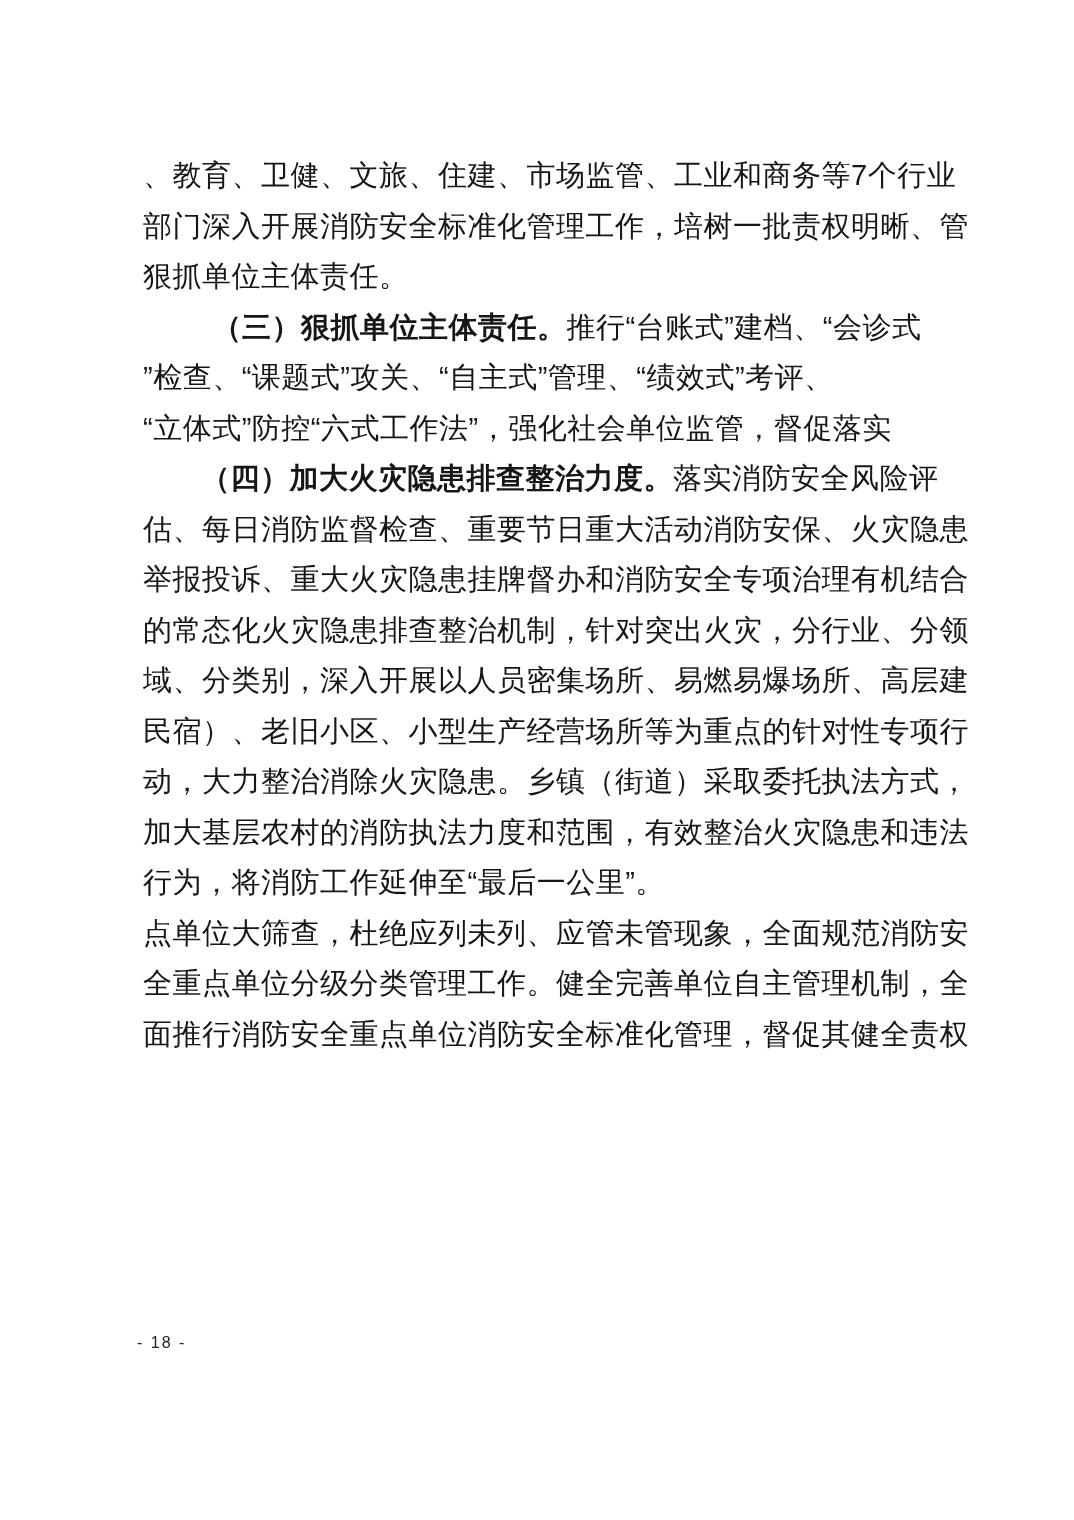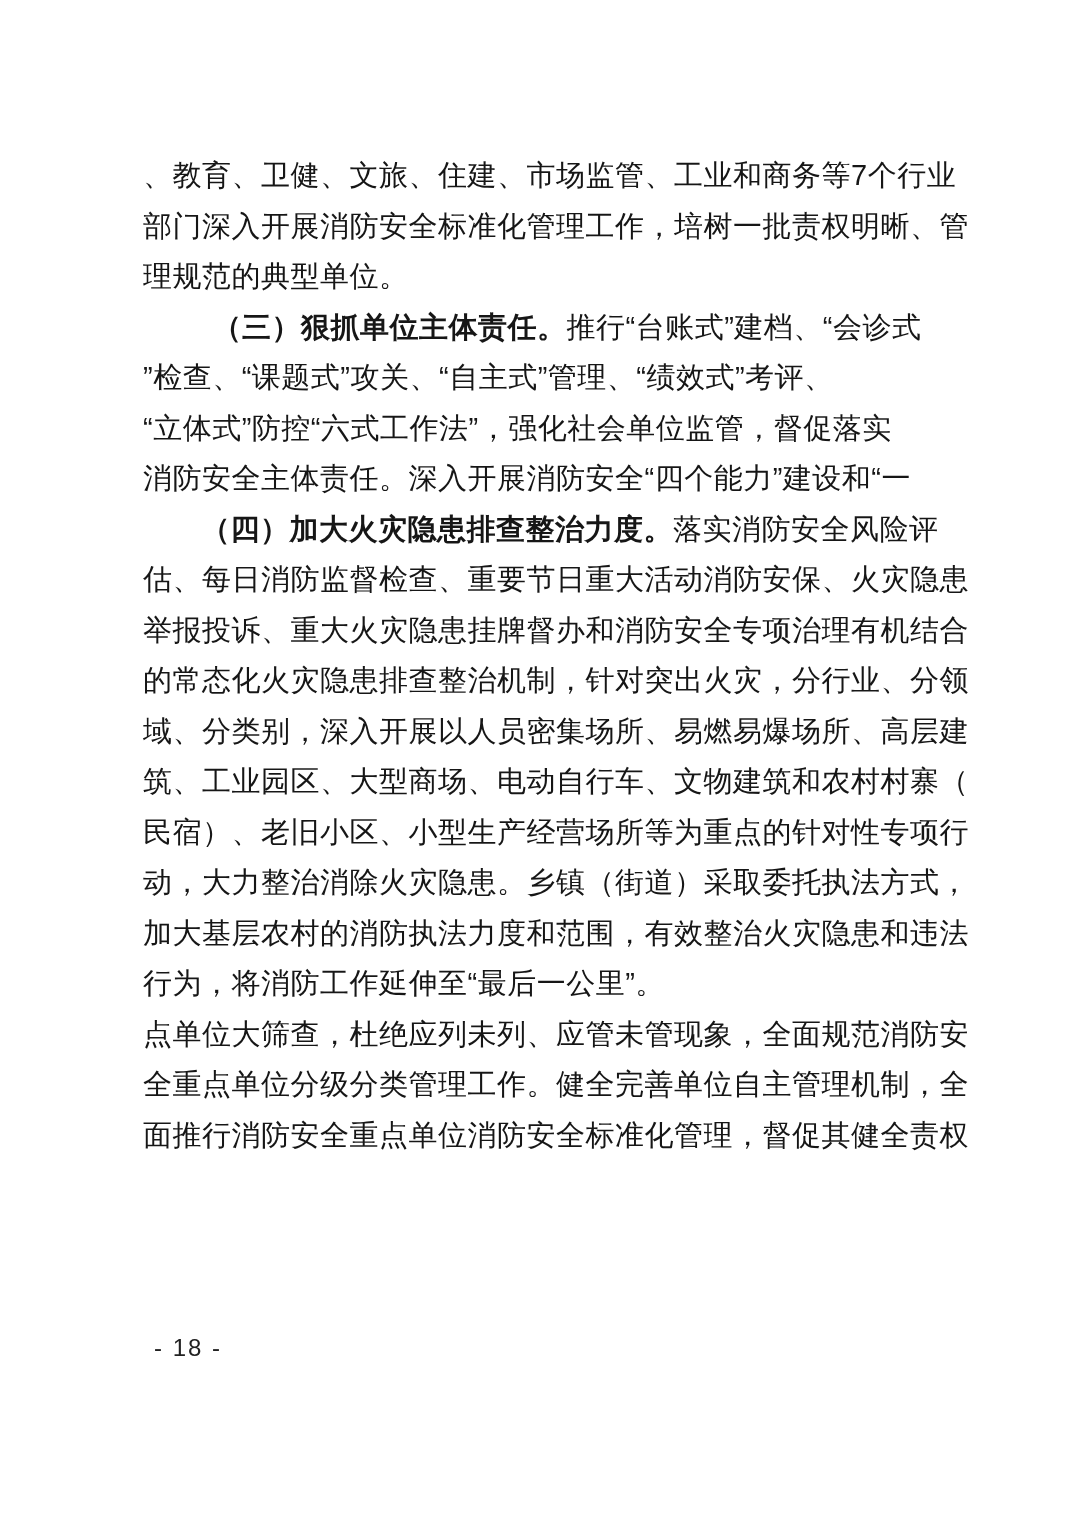--- a/index.html
+++ b/index.html
@@ -28,53 +28,51 @@
     height: 50.5px;
     line-height: 50.5px;
     font-size: 29px;
     letter-spacing: 0.5px;
     white-space: nowrap;
   }
   .line.indent { text-indent: 58px; text-align: center; }
   .heading { font-weight: bold; }
   .footer {
     position: absolute;
-    left: 154px;
+    left: 137px;
     top: 1334px;
-    font-size: 24px;
+    font-size: 16px;
     letter-spacing: 2px;
     color: #222222;
   }
 </style>
 </head>
 <body>
 
 <div class="page">
   <div class="content">
 
     <div class="para">
       <div class="line">、教育、卫健、文旅、住建、市场监管、工业和商务等7个行业</div>
       <div class="line">部门深入开展消防安全标准化管理工作，培树一批责权明晰、管</div>
-      <div class="line">理规范的典型单位。</div>
+      <div class="line">狠抓单位主体责任。</div>
     </div>
 
     <div class="para">
       <div class="line indent"><span class="heading">（三）狠抓单位主体责任。</span><span>推行“台账式”建档、“会诊式</span></div>
       <div class="line">”检查、“课题式”攻关、“自主式”管理、“绩效式”考评、</div>
       <div class="line">“立体式”防控“六式工作法”，强化社会单位监管，督促落实</div>
-      <div class="line">消防安全主体责任。深入开展消防安全“四个能力”建设和“一</div>
     </div>
 
     <div class="para">
       <div class="line indent"><span class="heading">（四）加大火灾隐患排查整治力度。</span><span>落实消防安全风险评</span></div>
       <div class="line">估、每日消防监督检查、重要节日重大活动消防安保、火灾隐患</div>
       <div class="line">举报投诉、重大火灾隐患挂牌督办和消防安全专项治理有机结合</div>
       <div class="line">的常态化火灾隐患排查整治机制，针对突出火灾，分行业、分领</div>
       <div class="line">域、分类别，深入开展以人员密集场所、易燃易爆场所、高层建</div>
-      <div class="line">筑、工业园区、大型商场、电动自行车、文物建筑和农村村寨（</div>
       <div class="line">民宿）、老旧小区、小型生产经营场所等为重点的针对性专项行</div>
       <div class="line">动，大力整治消除火灾隐患。乡镇（街道）采取委托执法方式，</div>
       <div class="line">加大基层农村的消防执法力度和范围，有效整治火灾隐患和违法</div>
       <div class="line">行为，将消防工作延伸至“最后一公里”。</div>
     </div>
 
     <div class="para">
       <div class="line">点单位大筛查，杜绝应列未列、应管未管现象，全面规范消防安</div>
       <div class="line">全重点单位分级分类管理工作。健全完善单位自主管理机制，全</div>
       <div class="line">面推行消防安全重点单位消防安全标准化管理，督促其健全责权</div>

